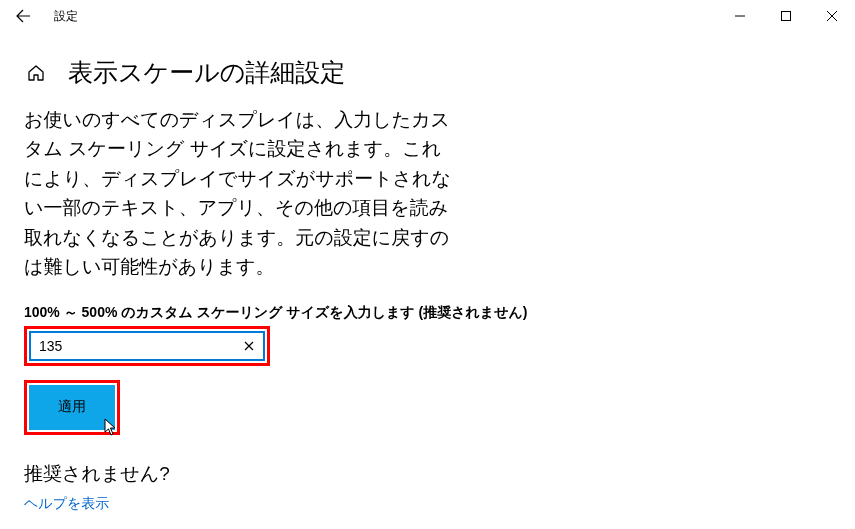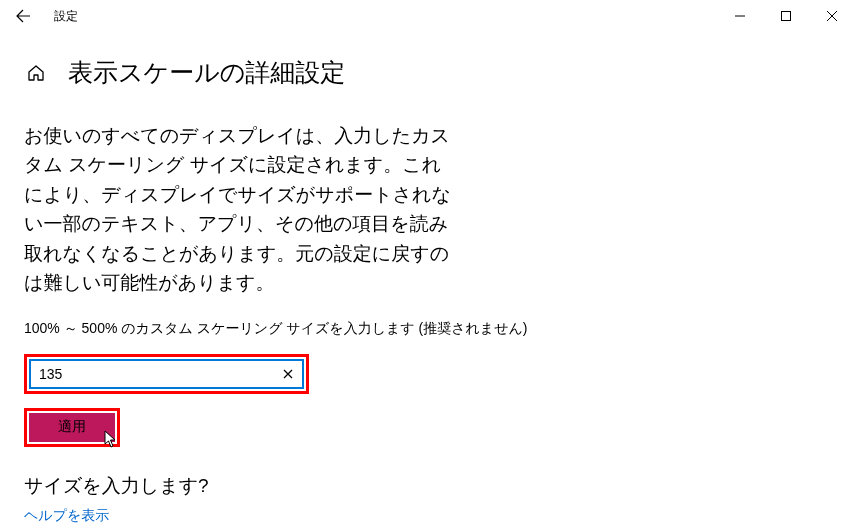--- a/index.html
+++ b/index.html
@@ -45,21 +45,21 @@
       justify-content: center;
       cursor: pointer;
     }
     .content {
       padding: 0 24px;
     }
     .page-header {
       display: flex;
       align-items: center;
       margin-top: 24px;
-      margin-bottom: 32px;
+      margin-bottom: 16px;
     }
     .home-icon {
       width: 24px;
       height: 24px;
       display: flex;
       align-items: center;
       justify-content: center;
       margin-right: 20px;
       cursor: pointer;
     }
@@ -73,33 +73,34 @@
       margin-bottom: 16px;
     }
     .description {
       font-size: 19px;
       line-height: 1.55;
       max-width: 430px;
       margin-bottom: 22px;
     }
     .input-label {
       font-size: 14px;
-      margin-bottom: 16px;
+      margin-bottom: 4px;
+      font-weight: bold;
     }
     .input-highlight {
       border: 3px solid #ff0000;
       display: inline-block;
       padding: 2px;
       margin-bottom: 14px;
     }
     .scale-input-wrap {
       border: 2px solid #0078d7;
       display: flex;
       align-items: center;
-      width: 275px;
+      width: 236px;
       height: 30px;
       background: #fff;
     }
     .scale-input {
       border: none;
       outline: none;
       flex: 1;
       padding: 0 8px;
       font-size: 14px;
       font-family: inherit;
@@ -115,24 +116,24 @@
       color: #000;
     }
     .button-highlight {
       border: 3px solid #ff0000;
       display: inline-block;
       padding: 2px;
       margin-bottom: 10px;
       position: relative;
     }
     .apply-btn {
-      background: #be185d;
+      background: #0ea5e9;
       border: none;
       width: 86px;
-      height: 29px;
+      height: 45px;
       font-size: 14px;
       font-family: inherit;
       cursor: pointer;
       color: #000;
     }
     .cursor {
       position: absolute;
       right: -3px;
       bottom: -6px;
       pointer-events: none;
@@ -207,15 +208,15 @@
   </div>
   <br>
 
   <div class="button-highlight">
     <button class="apply-btn">適用</button>
     <svg class="cursor" width="16" height="20" viewBox="0 0 16 20">
       <path d="M1 1 L1 14 L4.5 11 L7 17 L9 16 L6.5 10 L11 10 Z" fill="#fff" stroke="#000" stroke-width="1"></path>
     </svg>
   </div>
 
-  <h2 class="question">サイズを入力します?</h2>
+  <h2 class="question">推奨されません?</h2>
   <a class="help-link">ヘルプを表示</a>
 </div>
 
 </body></html>

